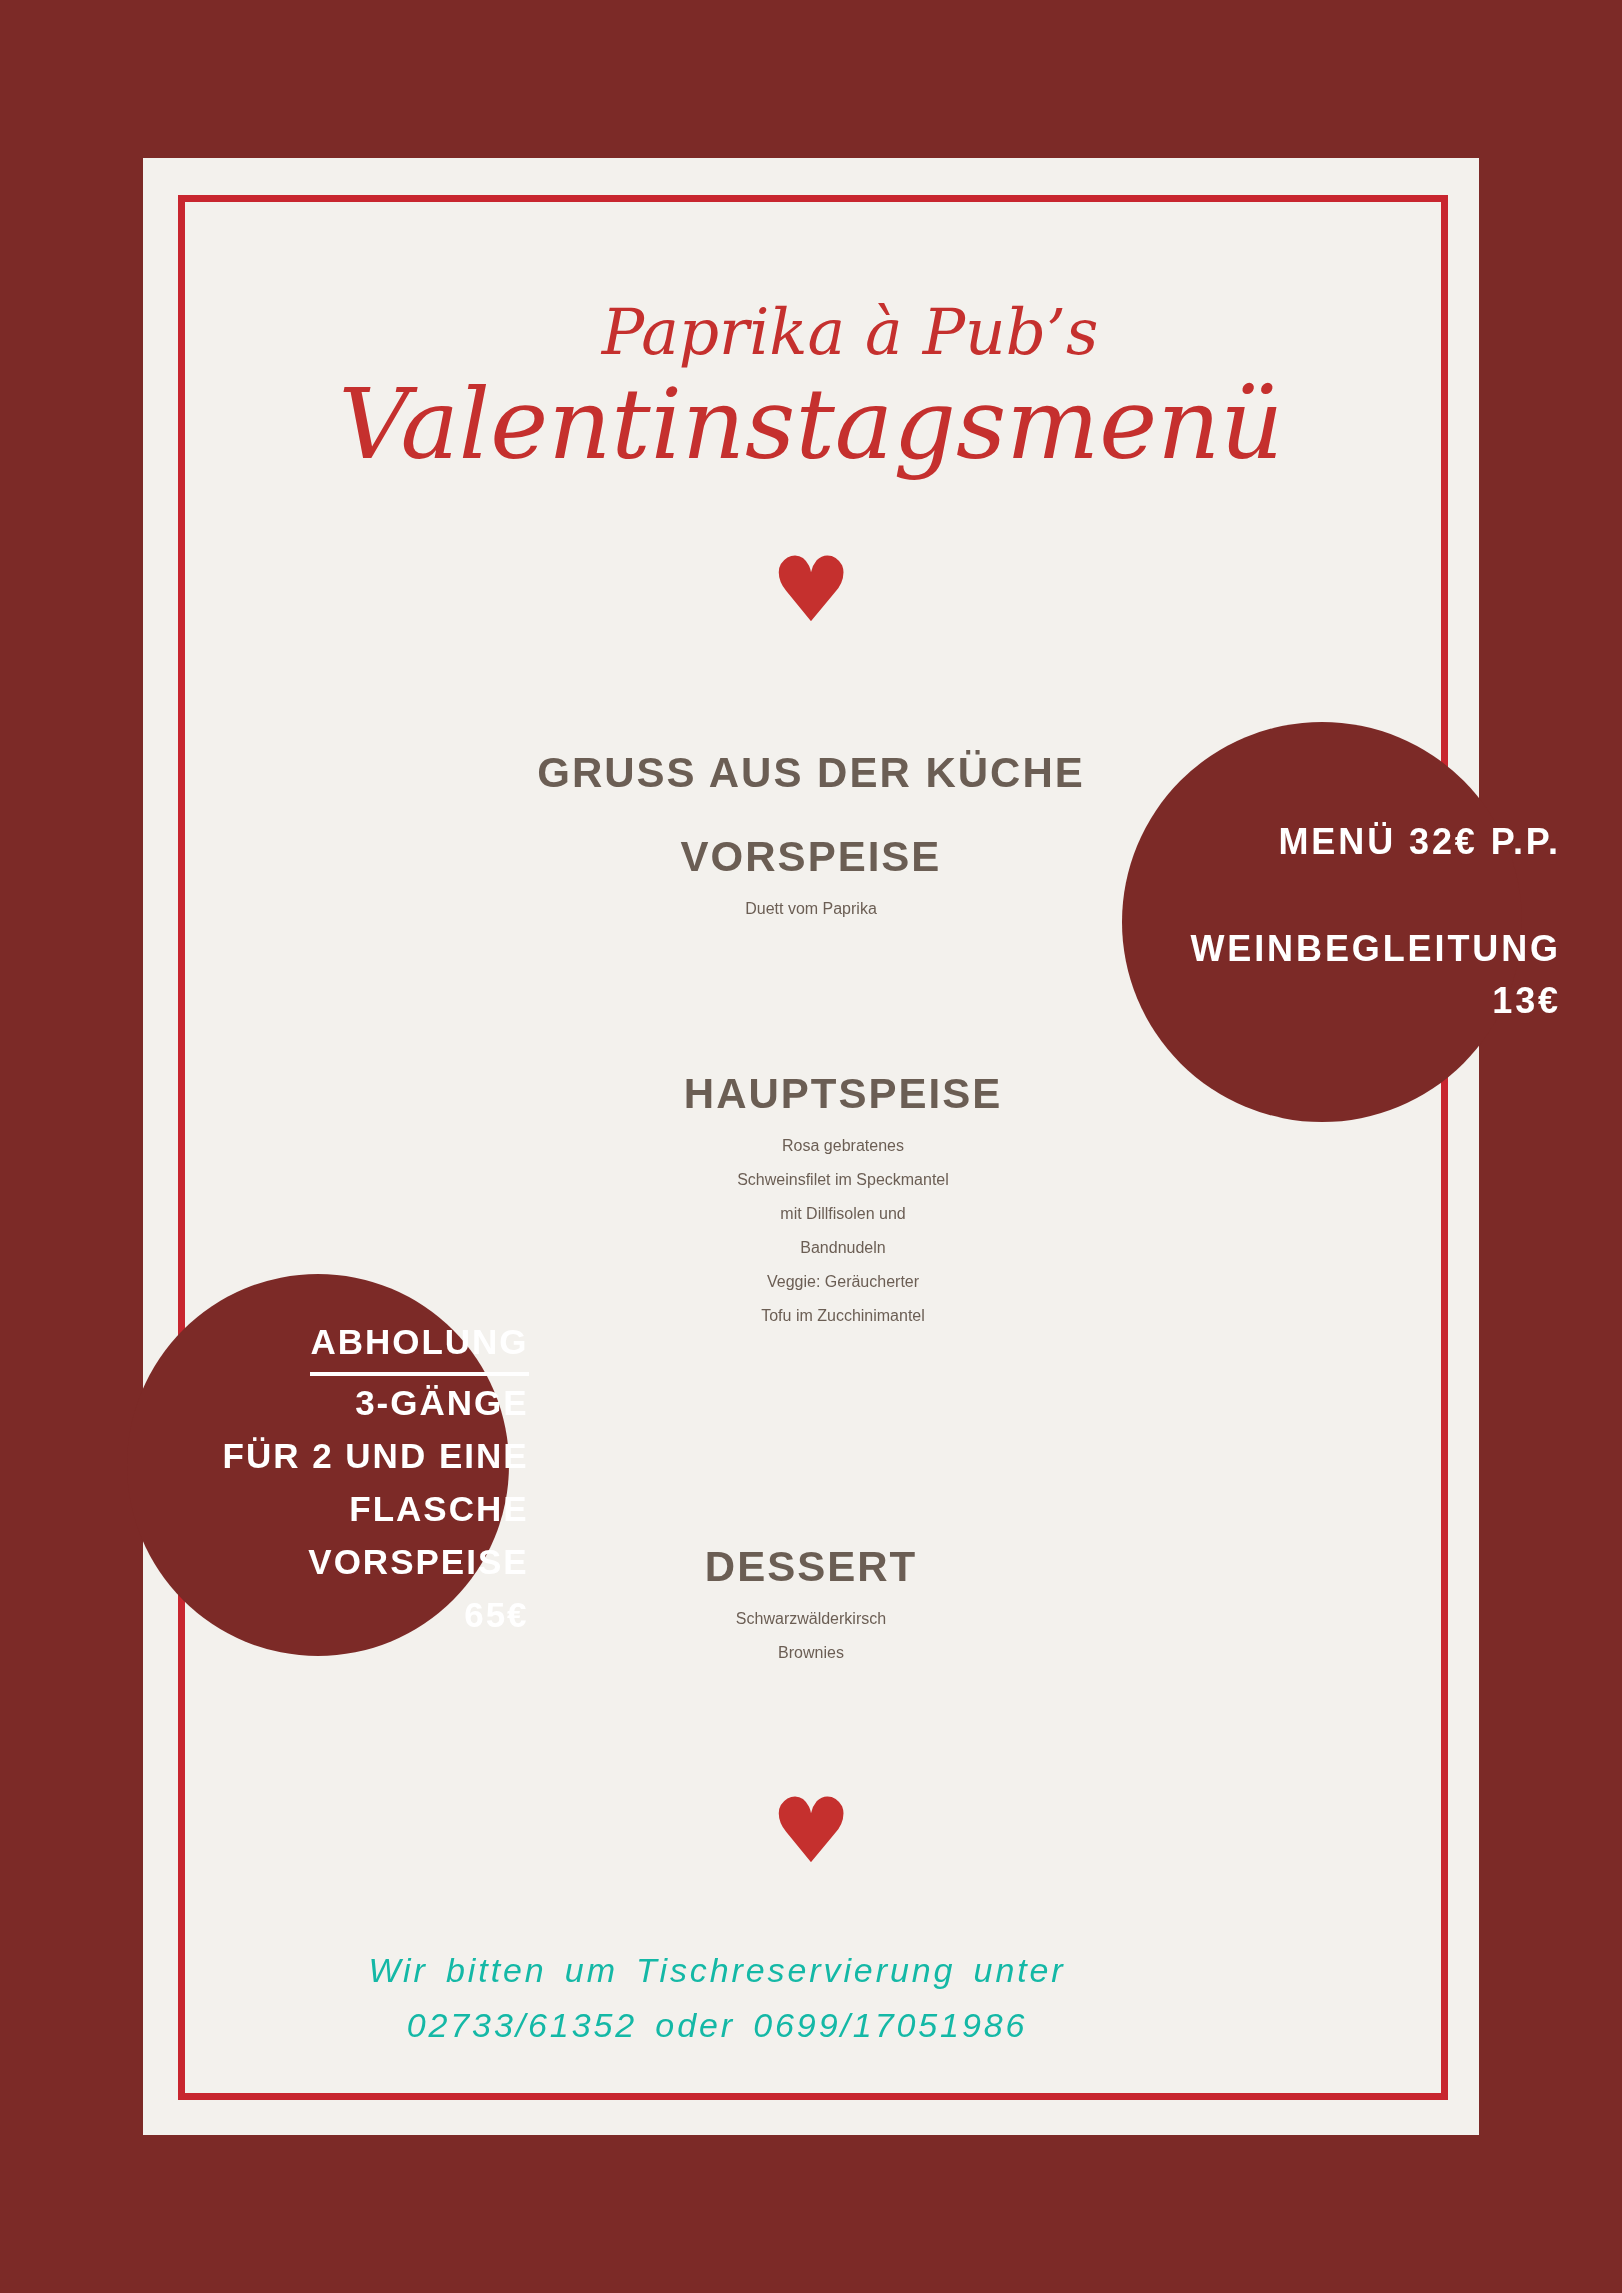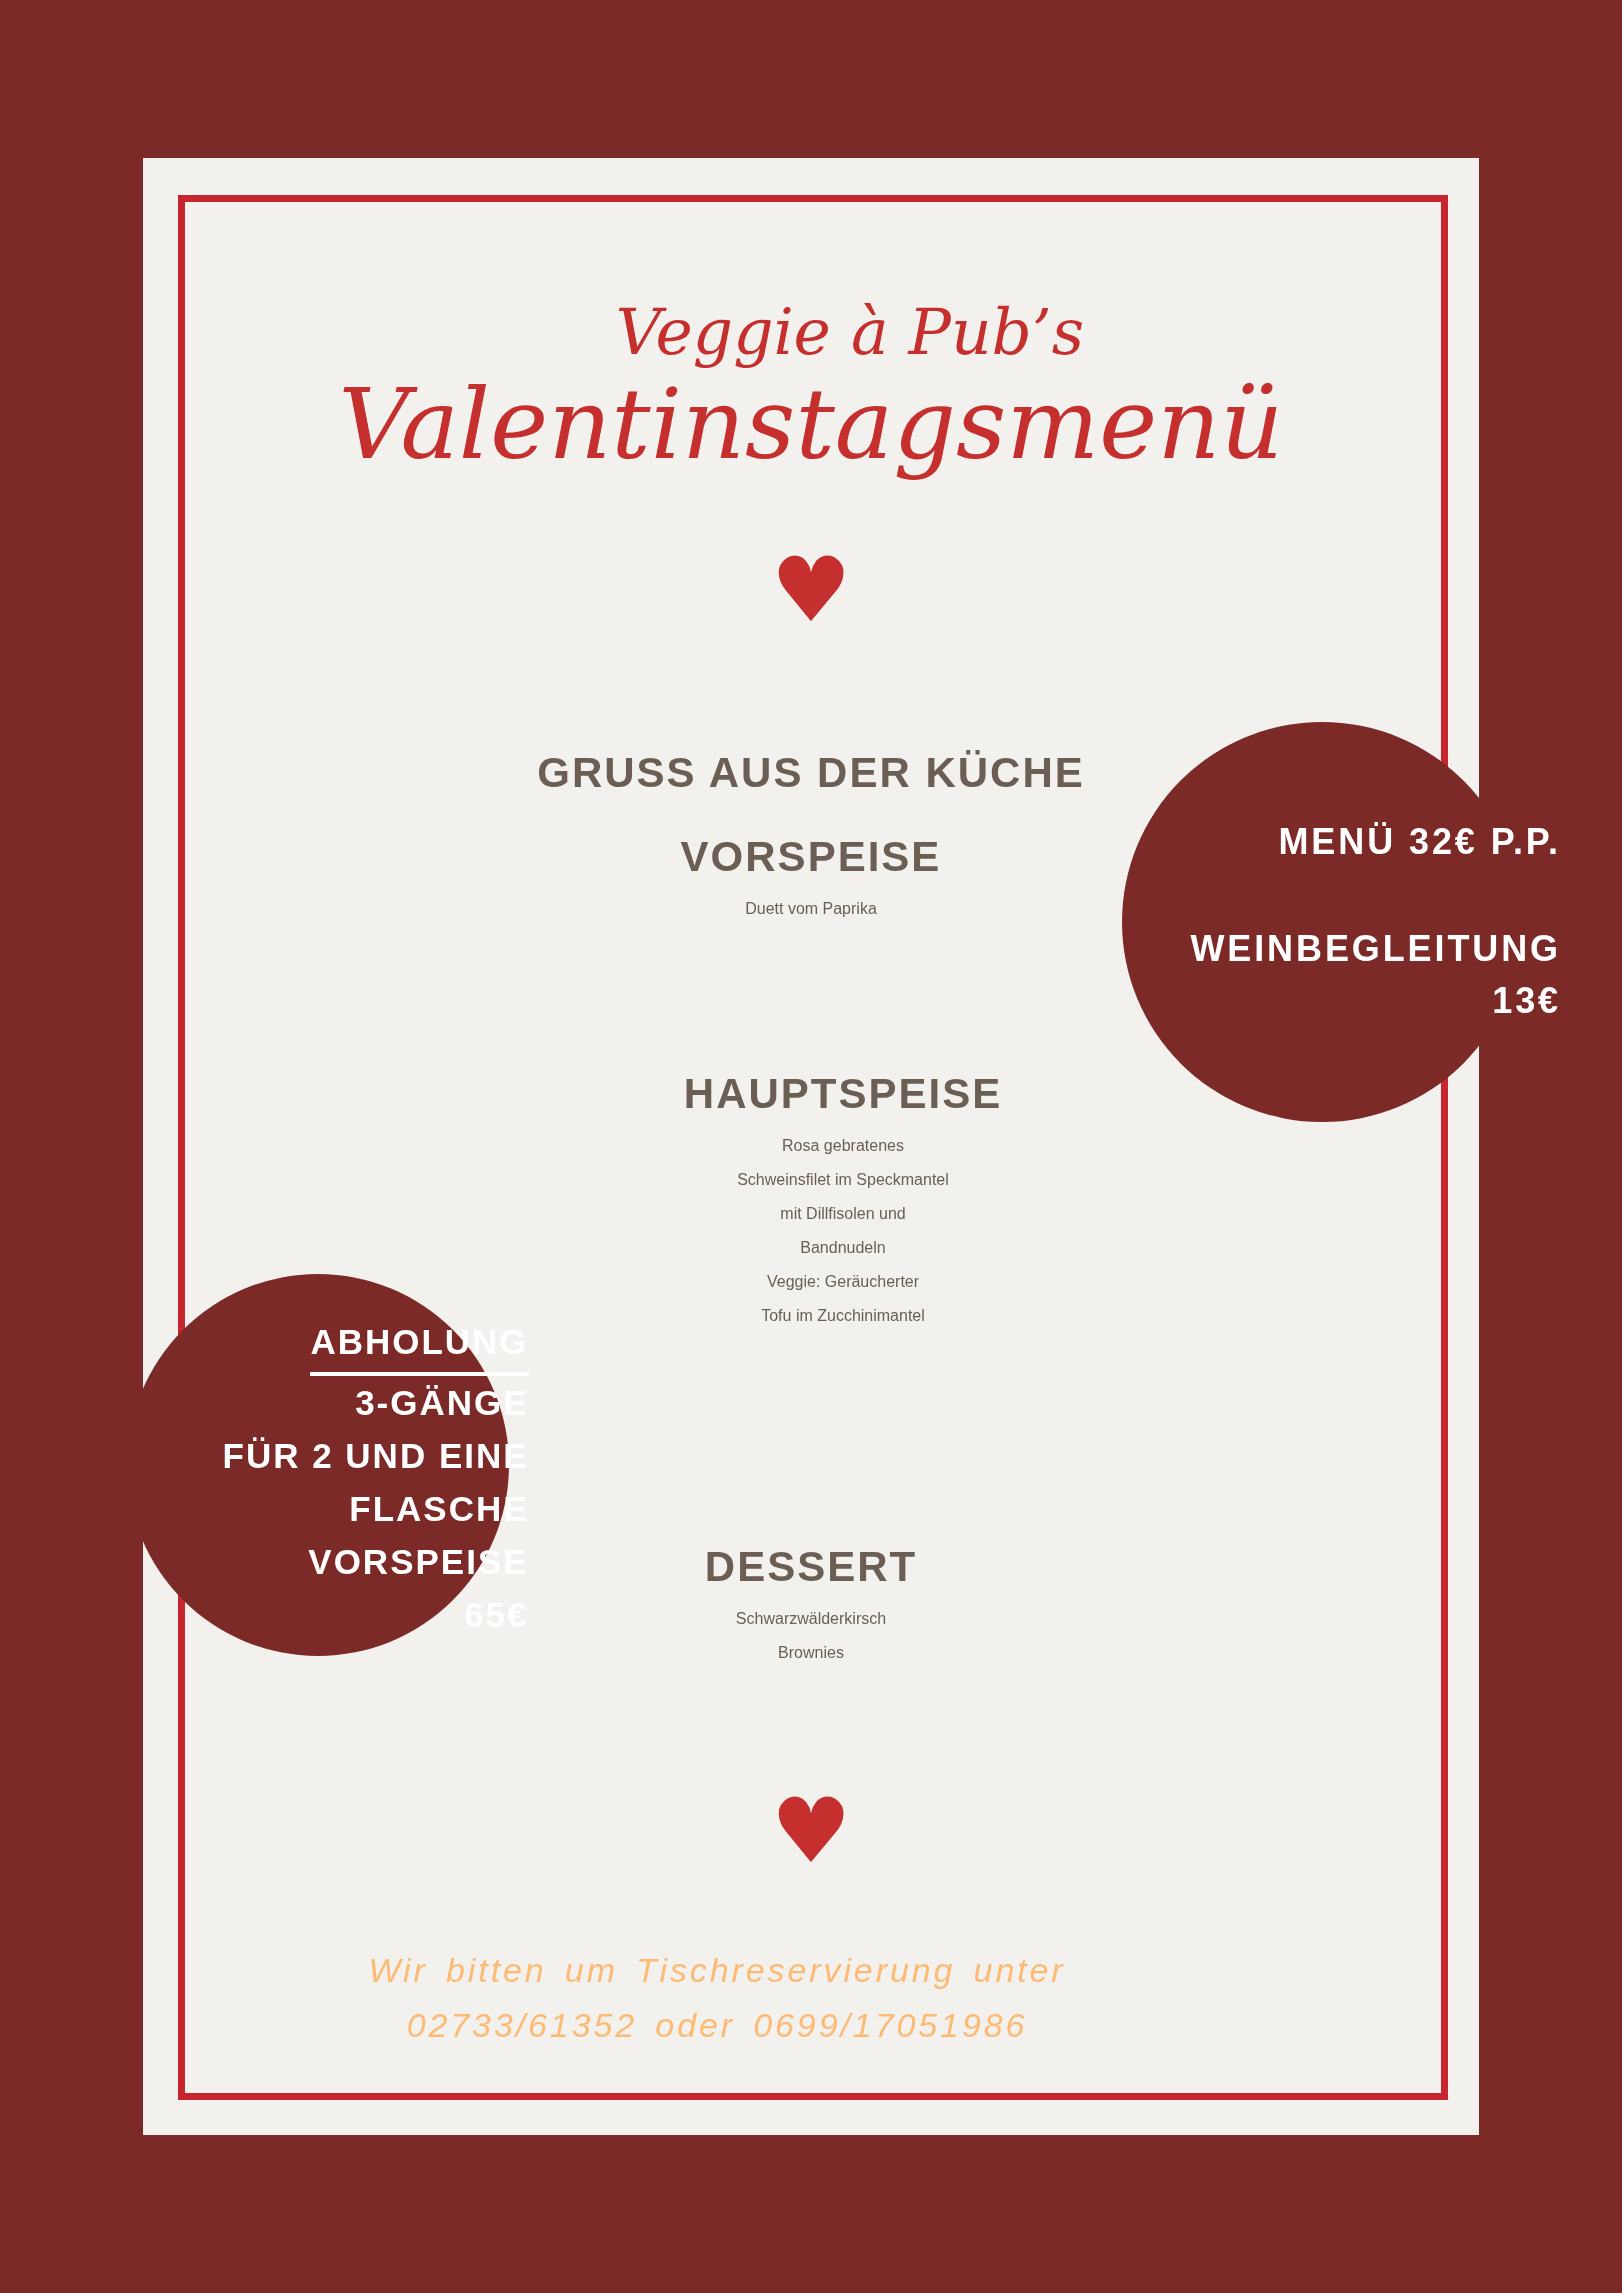--- a/index.html
+++ b/index.html
@@ -57,33 +57,33 @@
   .circle-right p{font-size:36px;line-height:52px;}
   .circle-right p.gap{margin-top:55px;}
   .circle-left .ctext{position:absolute;top:41px;left:-19.6px;right:-19.6px;}
   .circle-left p{font-size:35px;line-height:53px;letter-spacing:2px;}
   .circle-left .u span{
     display:inline-block;border-bottom:4.9px solid #ffffff;padding-bottom:11px;
     line-height:39px;
   }
   .footer{
     position:absolute;left:143px;width:1148px;text-align:center;z-index:3;
-    top:1943px;color:#fdba74;font-style:italic;font-size:34px;
+    top:1943px;color:#14b8a6;font-style:italic;font-size:34px;
     letter-spacing:2.9px;word-spacing:5.9px;line-height:55px;
   }
 </style>
 </head>
 <body>
 
 <div class="page">
 
   <div class="card"></div>
   <div class="frame"></div>
 
-  <div class="script-title script-line1">Veggie à Pub’s</div>
+  <div class="script-title script-line1">Paprika à Pub’s</div>
   <div class="script-title script-line2">Valentinstagsmenü</div>
 
   <div class="heart heart-1">♥</div>
 
   <div class="menu-section sec-gruss">
     <p class="heading">GRUSS AUS DER KÜCHE</p>
     <div class="lines"></div>
   </div>
 
   <div class="menu-section sec-vorspeise">

